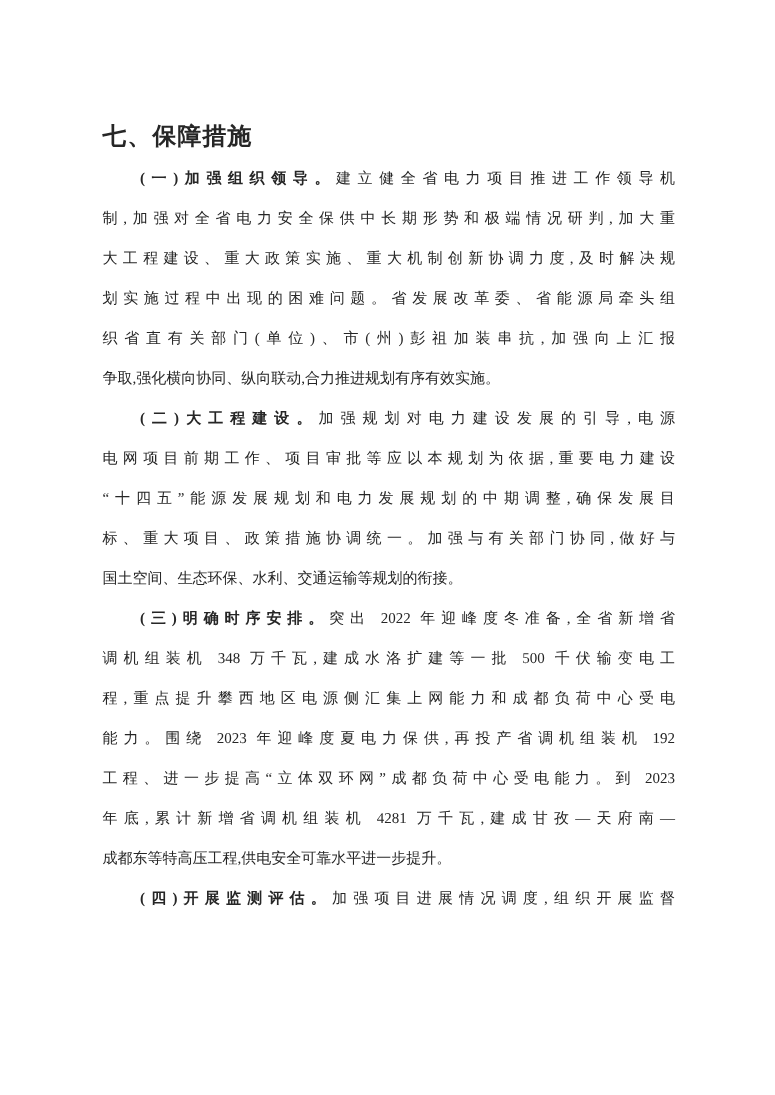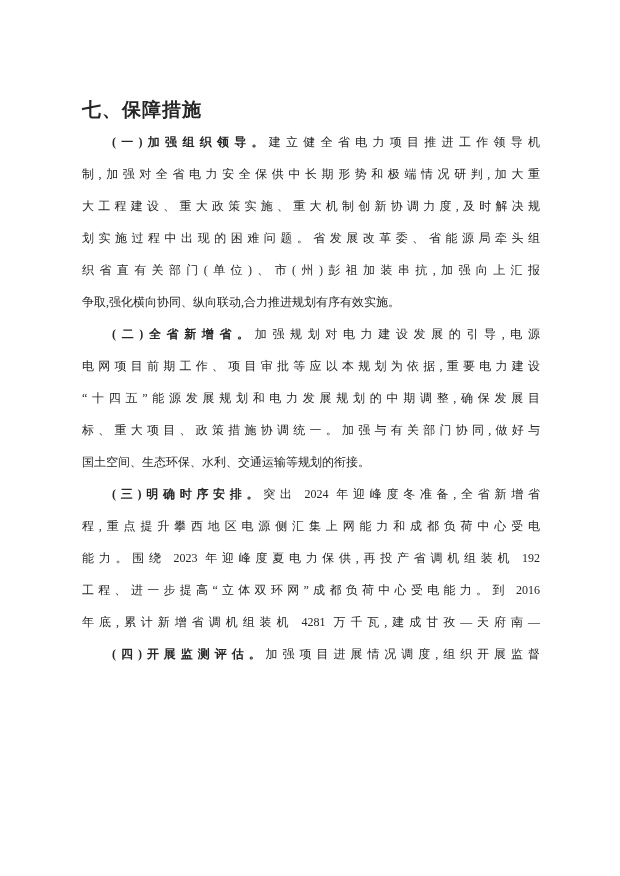--- a/index.html
+++ b/index.html
@@ -72,33 +72,35 @@
     <div class="para">
       <div class="line first"><span class="lead">(一)加强组织领导。</span><span>建立健全省电力项目推进工作领导机</span></div>
       <div class="line">制,加强对全省电力安全保供中长期形势和极端情况研判,加大重</div>
       <div class="line">大工程建设、重大政策实施、重大机制创新协调力度,及时解决规</div>
       <div class="line">划实施过程中出现的困难问题。省发展改革委、省能源局牵头组</div>
       <div class="line">织省直有关部门(单位)、市(州)彭祖加装串抗,加强向上汇报</div>
       <div class="line last">争取,强化横向协同、纵向联动,合力推进规划有序有效实施。</div>
     </div>
 
     <div class="para">
-      <div class="line first"><span class="lead">(二)全省新增省。</span><span>加强规划对电力建设发展的引导,电源</span></div>
+      <div class="line first"><span class="lead">(二)大工程建设。</span><span>加强规划对电力建设发展的引导,电源</span></div>
       <div class="line">电网项目前期工作、项目审批等应以本规划为依据,重要电力建设</div>
       <div class="line">“十四五”能源发展规划和电力发展规划的中期调整,确保发展目</div>
       <div class="line">标、重大项目、政策措施协调统一。加强与有关部门协同,做好与</div>
       <div class="line last">国土空间、生态环保、水利、交通运输等规划的衔接。</div>
     </div>
 
     <div class="para">
-      <div class="line first"><span class="lead">(三)明确时序安排。</span><span>突出 2024 年迎峰度冬准备,全省新增省</span></div>
+      <div class="line first"><span class="lead">(三)明确时序安排。</span><span>突出 2022 年迎峰度冬准备,全省新增省</span></div>
+      <div class="line">调机组装机 348 万千瓦,建成水洛扩建等一批 500 千伏输变电工</div>
       <div class="line">程,重点提升攀西地区电源侧汇集上网能力和成都负荷中心受电</div>
       <div class="line">能力。围绕 2023 年迎峰度夏电力保供,再投产省调机组装机 192</div>
-      <div class="line">工程、进一步提高“立体双环网”成都负荷中心受电能力。到 2016</div>
+      <div class="line">工程、进一步提高“立体双环网”成都负荷中心受电能力。到 2023</div>
       <div class="line">年底,累计新增省调机组装机 4281 万千瓦,建成甘孜—天府南—</div>
+      <div class="line last">成都东等特高压工程,供电安全可靠水平进一步提升。</div>
     </div>
 
     <div class="para">
       <div class="line first"><span class="lead">(四)开展监测评估。</span><span>加强项目进展情况调度,组织开展监督</span></div>
     </div>
 
   </div>
 
   <div class="page-number">— 22 —</div>
 </div>

